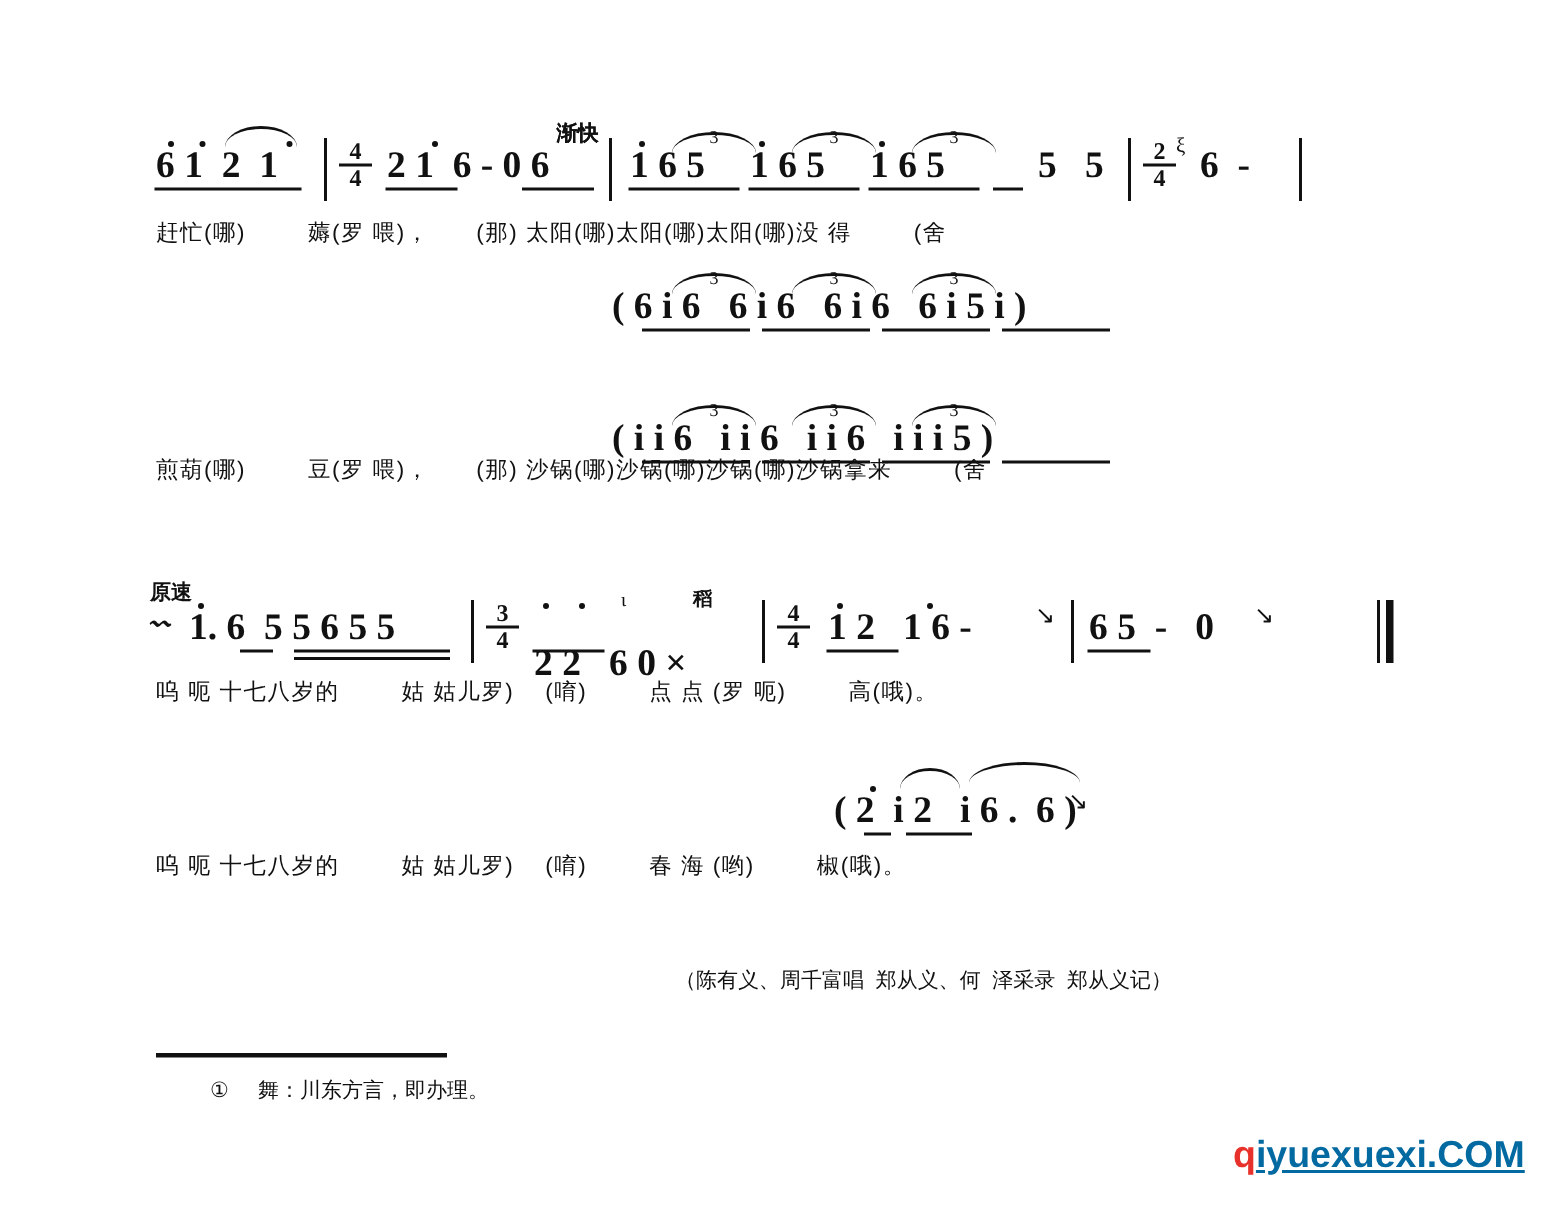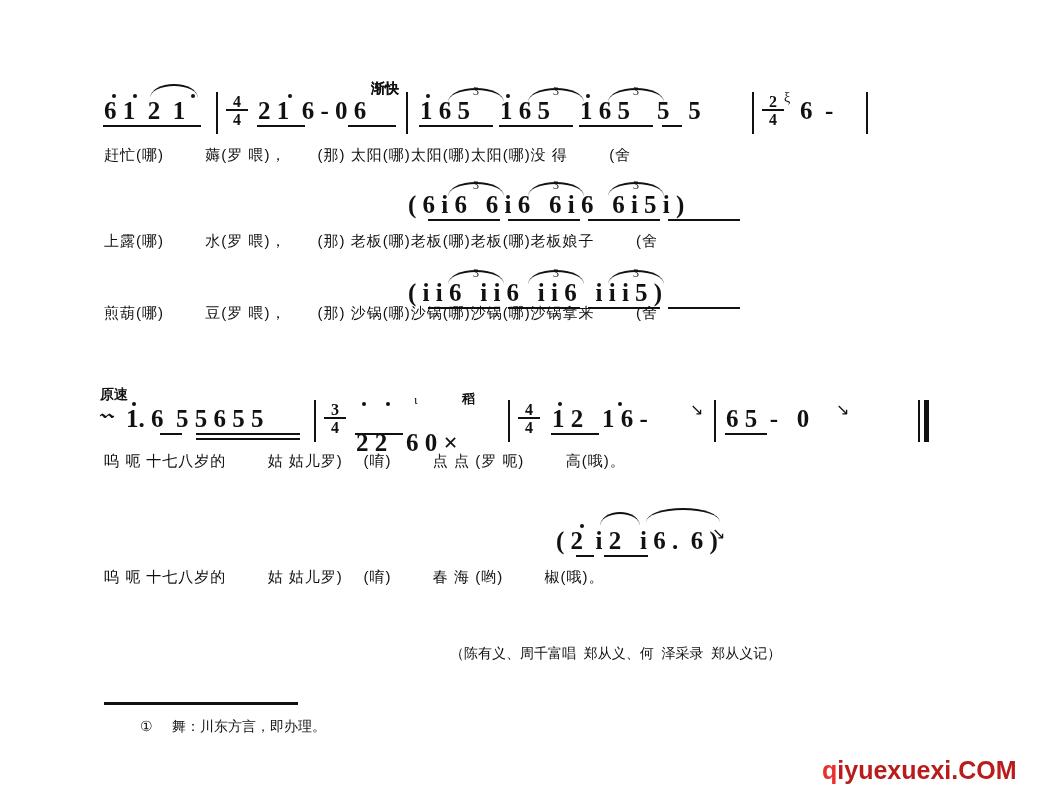--- a/index.html
+++ b/index.html
@@ -25,21 +25,21 @@
   .thickbar{position:absolute;width:5px;background:#111;}
   .slur{position:absolute;border-top:2px solid #111;border-radius:50%/100% 100% 0 0;height:12px;}
   .trip{position:absolute;font-size:12px;font-family:"Liberation Serif",serif;}
   .ts{position:absolute;font-size:16px;font-weight:700;text-align:center;line-height:15px;font-family:"Liberation Serif",serif;}
   .ts .den{border-top:2px solid #111;display:block;padding-top:1px;}
   .dot{position:absolute;width:4px;height:4px;border-radius:50%;background:#111;}
   .hr{position:absolute;height:3px;background:#111;}
   .credit{font-family:"Liberation Sans", sans-serif;font-size:14px;}
   .footnote{font-family:"Liberation Sans", sans-serif;font-size:14px;}
   .wm{position:absolute;font-family:"Liberation Sans",sans-serif;font-weight:700;font-size:25px;color:#e8312a;letter-spacing:0px;}
-  .wm .blk{color:#b91c1c;}
+  .wm .blk{color:#0369a1;text-decoration:underline;}
 </style>
 </head>
 <body>
 
 <div class="sheet">
 
   <div class="t tempo" style="left:371px;top:80px;">渐快</div>
   <div class="t tempo" style="left:371px;top:80px;">渐快</div>
 
   <div class="t n" style="left:104px;top:98px;">6&nbsp;1&nbsp;&nbsp;2&nbsp;&nbsp;1</div>
@@ -71,21 +71,21 @@
   <div class="t n" style="left:500px;top:98px;">1&nbsp;6&nbsp;5</div>
   <div class="dot" style="left:506px;top:94px;"></div>
   <div class="beam" style="left:499px;top:125px;width:74px;"></div>
 
   <div class="trip" style="left:633px;top:84px;">3</div>
   <div class="slur" style="left:608px;top:88px;width:56px;"></div>
   <div class="t n" style="left:580px;top:98px;">1&nbsp;6&nbsp;5</div>
   <div class="dot" style="left:586px;top:94px;"></div>
   <div class="beam" style="left:579px;top:125px;width:74px;"></div>
 
-  <div class="t n" style="left:657px;top:98px;">5&nbsp;&nbsp;&nbsp;5</div>
+  <div class="t n" style="left:692px;top:98px;">5&nbsp;&nbsp;&nbsp;5</div>
   <div class="beam" style="left:662px;top:125px;width:20px;"></div>
 
   <div class="barline" style="left:752px;top:92px;height:42px;"></div>
 
   <div class="ts" style="left:762px;top:94px;width:22px;">2<span class="den">4</span></div>
   <div class="t small" style="left:784px;top:90px;font-size:14px;">ξ</div>
 
   <div class="t n" style="left:800px;top:98px;">6&nbsp;&nbsp;-</div>
   <div class="barline" style="left:866px;top:92px;height:42px;"></div>
 
@@ -97,21 +97,20 @@
   <div class="slur" style="left:528px;top:182px;width:56px;"></div>
   <div class="trip" style="left:633px;top:178px;">3</div>
   <div class="slur" style="left:608px;top:182px;width:56px;"></div>
 
   <div class="t n" style="left:408px;top:192px;">( 6 i 6   6 i 6   6 i 6   6 i 5 i )</div>
   <div class="beam" style="left:428px;top:219px;width:72px;"></div>
   <div class="beam" style="left:508px;top:219px;width:72px;"></div>
   <div class="beam" style="left:588px;top:219px;width:72px;"></div>
   <div class="beam" style="left:668px;top:219px;width:72px;"></div>
 
-  <div class="t lyr" style="left:104px;top:232px;">上露(哪)        水(罗 喂)，      (那) 老板(哪)老板(哪)老板(哪)老板娘子        (舍</div>
 
   <div class="trip" style="left:473px;top:266px;">3</div>
   <div class="slur" style="left:448px;top:270px;width:56px;"></div>
   <div class="trip" style="left:553px;top:266px;">3</div>
   <div class="slur" style="left:528px;top:270px;width:56px;"></div>
   <div class="trip" style="left:633px;top:266px;">3</div>
   <div class="slur" style="left:608px;top:270px;width:56px;"></div>
 
   <div class="t n" style="left:408px;top:280px;">( i i 6   i i 6   i i 6   i i i 5 )</div>
   <div class="beam" style="left:428px;top:307px;width:72px;"></div>

